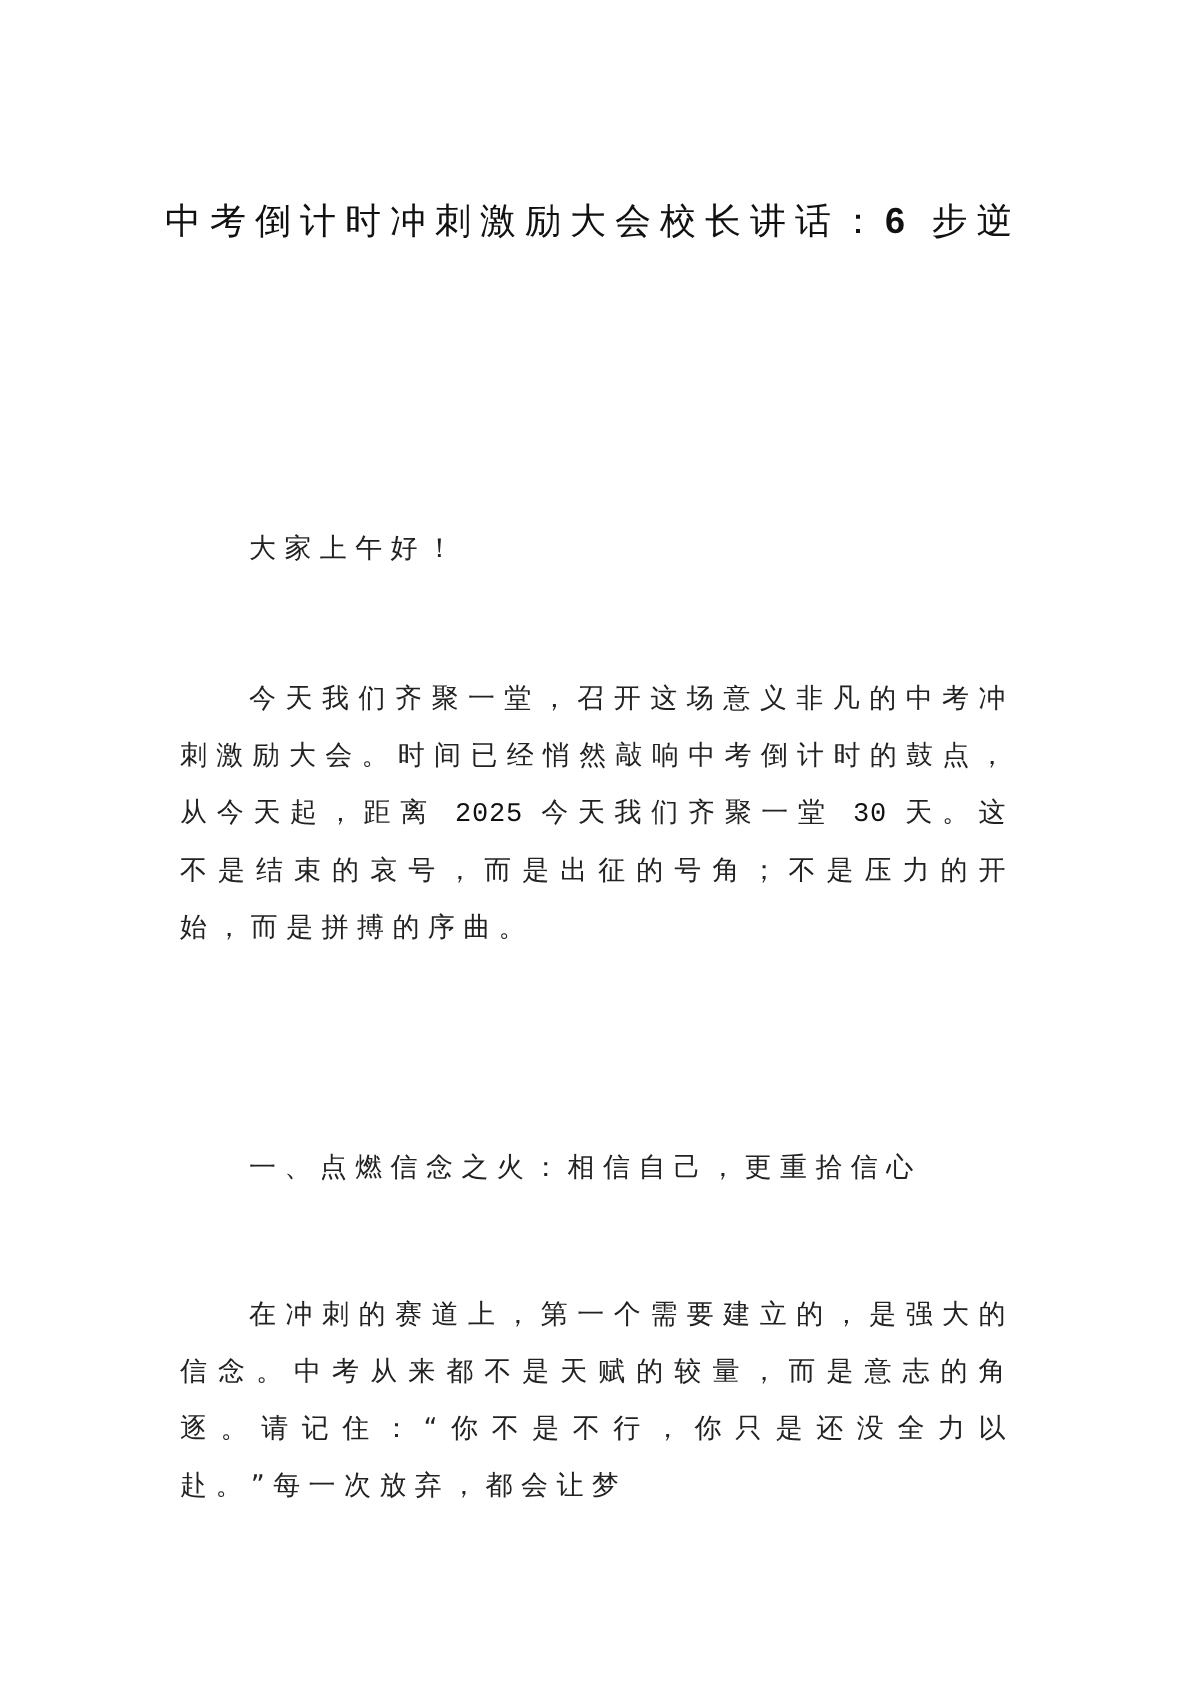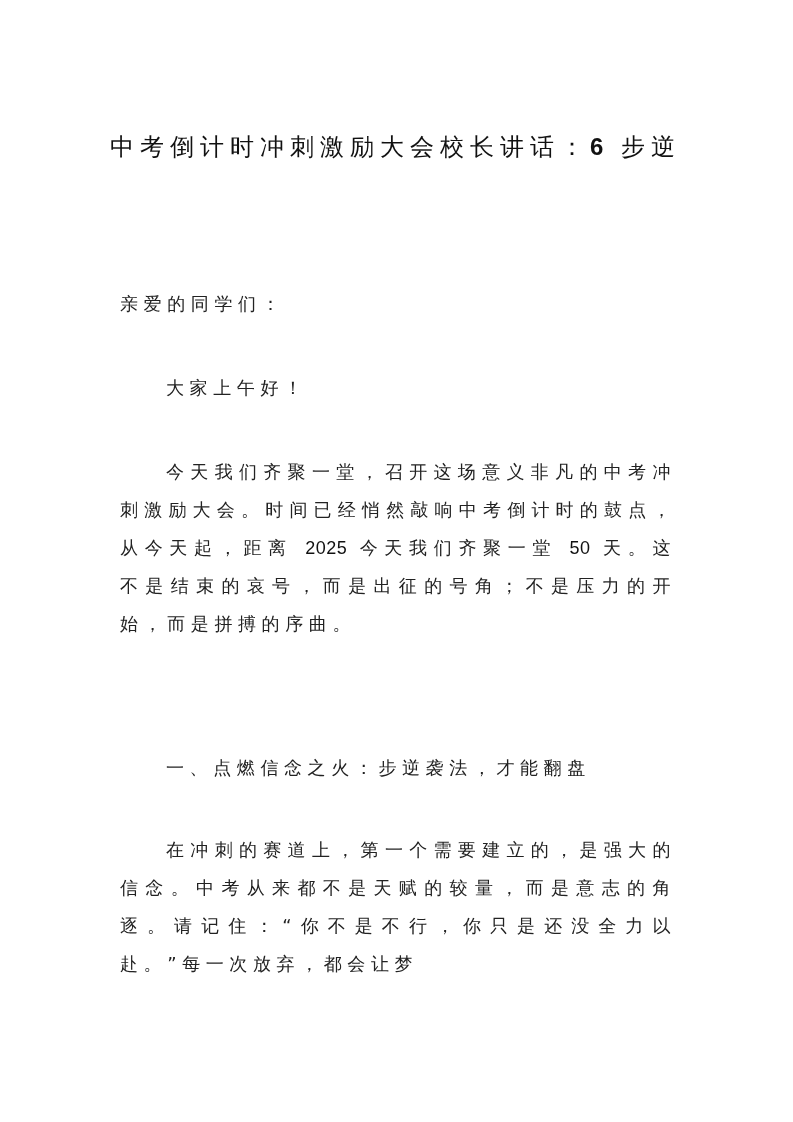--- a/index.html
+++ b/index.html
@@ -50,54 +50,54 @@
       line-height: 38px;
       letter-spacing: 5.6px;
       color: #222222;
     }
     .p {
       margin: 0;
       text-align: justify;
     }
     .indent {
       text-indent: 46px;
+      margin-top: 16px;
     }
     .num-inline {
-      font-family: Liberation Sans, sans-serif;
+      font-family: Liberation Mono, monospace;
       letter-spacing: 0.5px;
       color: #111111;
     }
     .gap-46 { height: 46px; }
     .gap-53 { height: 53px; }
     .gap-44 { height: 44px; }
   </style>
 </head>
 <body>
 
 <div class="page">
 
   <h1 class="title"><span>中考倒计时冲刺激励大会校长讲话：</span><span class="num">6</span><span> 步逆</span><br></h1>
 
   <div class="body">
 
-    <p class="p">亲爱的同学们：</p>
 
     <div class="gap-46"></div>
 
     <p class="p indent">大家上午好！</p>
 
     <div class="gap-46"></div>
 
-    <p class="p indent"><span>今天我们齐聚一堂，召开这场意义非凡的中考冲刺激励大会。时间已经悄然敲响中考倒计时的鼓点，从今天起，距离 </span><span class="num-inline">2025</span><span> 今天我们齐聚一堂 </span><span class="num-inline">50</span><span> 天。这不是结束的哀号，而是出征的号角；不是压力的开始，而是拼搏的序曲。</span></p>
+    <p class="p indent"><span>今天我们齐聚一堂，召开这场意义非凡的中考冲刺激励大会。时间已经悄然敲响中考倒计时的鼓点，从今天起，距离 </span><span class="num-inline">2025</span><span> 今天我们齐聚一堂 </span><span class="num-inline">30</span><span> 天。这不是结束的哀号，而是出征的号角；不是压力的开始，而是拼搏的序曲。</span></p>
 
     <div class="gap-53"></div>
 
 
     <div class="gap-53"></div>
 
-    <p class="p indent">一、点燃信念之火：步逆袭法，才能翻盘</p>
+    <p class="p indent">一、点燃信念之火：相信自己，更重拾信心</p>
 
     <div class="gap-44"></div>
 
     <p class="p indent">在冲刺的赛道上，第一个需要建立的，是强大的信念。中考从来都不是天赋的较量，而是意志的角逐。请记住：“你不是不行，你只是还没全力以赴。”每一次放弃，都会让梦</p>
 
   </div>
 </div>
 
 </body></html>

